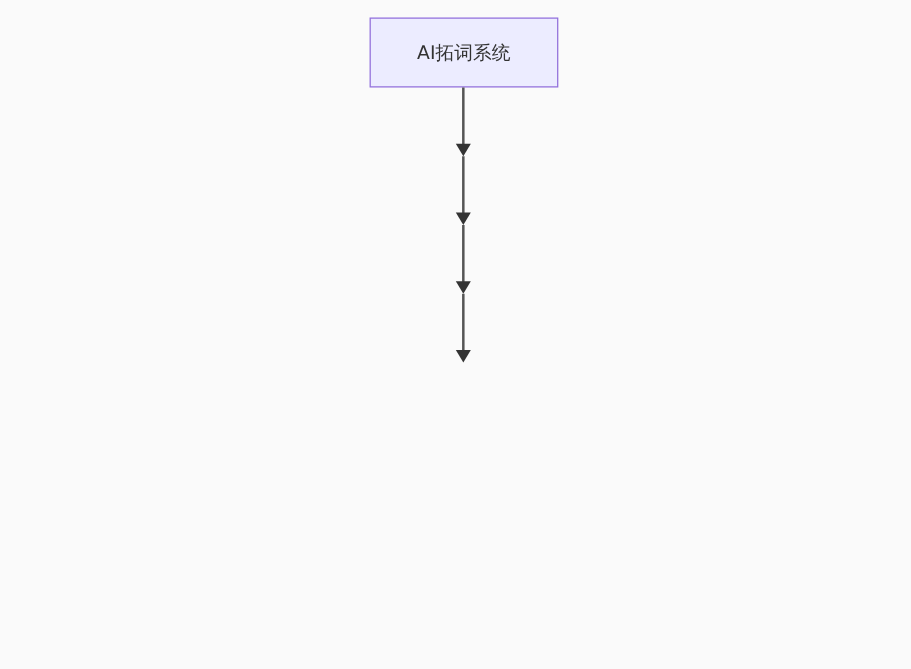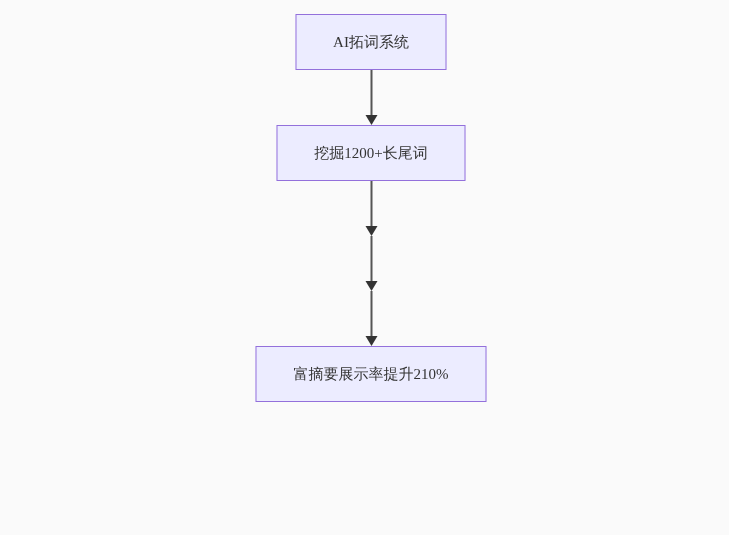--- a/index.html
+++ b/index.html
@@ -3,21 +3,21 @@
 <meta charset="utf-8">
 <style>
   :root {
     --bg: #fafafa;
     --node-fill: #ECECFF;
     --node-border: #9370DB;
     --text: #333333;
     --arrow-line: #555555;
     --arrow-head: #333333;
   }
-  * { box-sizing: border-box; margin: 0; padding: 0; font-family: Liberation Serif, serif; }
+  * { box-sizing: border-box; margin: 0; padding: 0; }
   html, body {
     width: 729px; height: 535px;
     font-family: "DejaVu Sans", "Liberation Sans", sans-serif;
   }
   body { background: var(--bg); overflow: hidden; }
 
   .canvas {
     position: relative;
     width: 729px; height: 535px;
   }
@@ -71,35 +71,33 @@
 <div class="canvas">
   <div class="flow-column">
 
     <div class="flow-node">AI拓词系统</div>
 
     <div class="flow-arrow">
       <div class="arrow-shaft"></div>
       <div class="arrow-head"></div>
     </div>
 
-    <div class="flow-node">挖掘1200+长尾词</div>
 
     <div class="flow-arrow">
       <div class="arrow-shaft"></div>
       <div class="arrow-head"></div>
     </div>
 
 
     <div class="flow-arrow">
       <div class="arrow-shaft"></div>
       <div class="arrow-head"></div>
     </div>
 
 
     <div class="flow-arrow">
       <div class="arrow-shaft"></div>
       <div class="arrow-head"></div>
     </div>
 
-    <div class="flow-node">富摘要展示率提升210%</div>
 
   </div>
 </div>
 
 </body></html>

